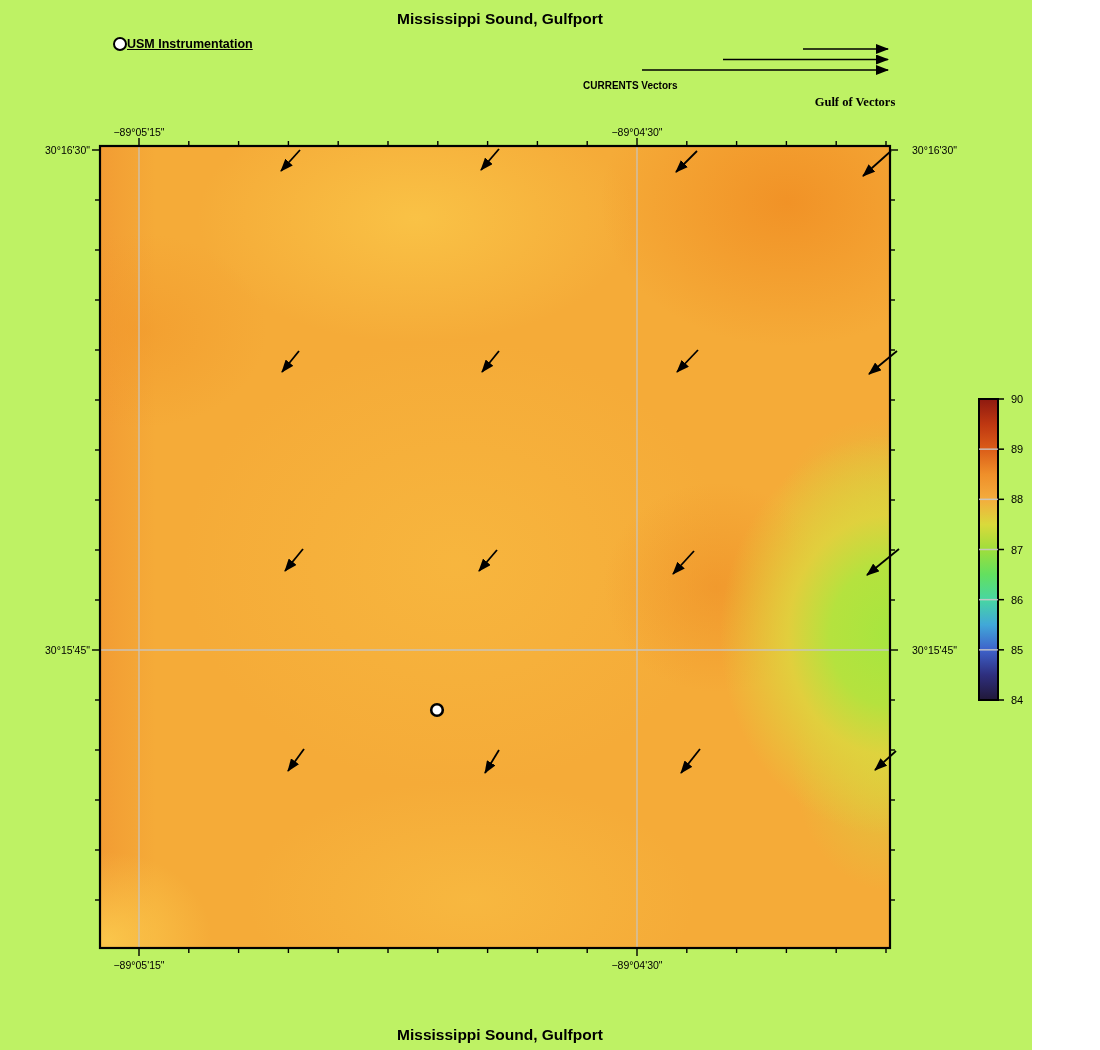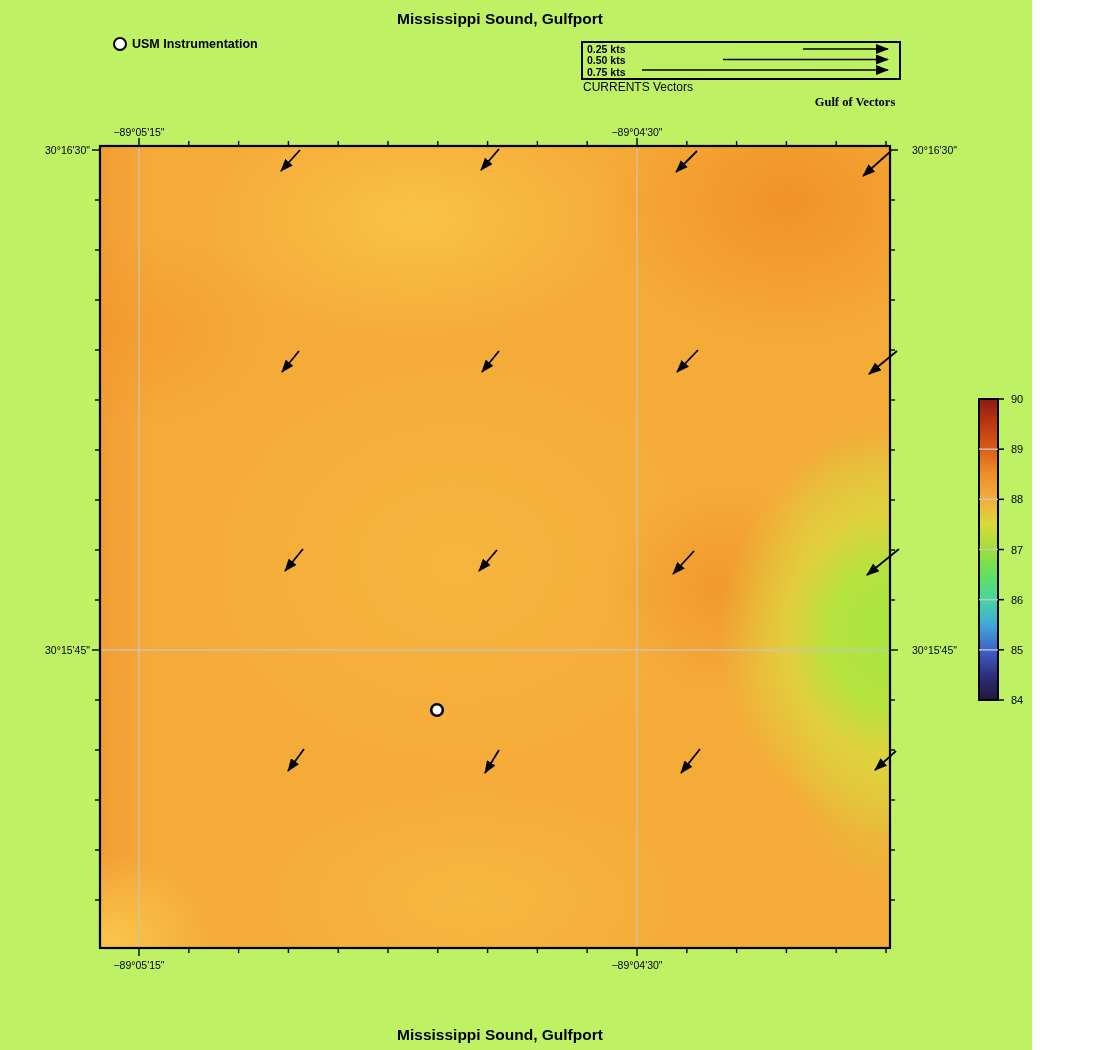--- a/index.html
+++ b/index.html
@@ -5,27 +5,27 @@
   html,body{margin:0;padding:0;background:#fff;}
   .page{position:relative;width:1032px;height:1050px;background:#bef264;overflow:hidden;
         font-family:"Liberation Sans",sans-serif;color:#000;}
   .abs{position:absolute;}
   .sans-bold{font-family:"Liberation Sans",sans-serif;font-weight:bold;}
   .serif-bold{font-family:"Liberation Serif",serif;font-weight:bold;}
   #top-title{left:100px;top:10px;width:800px;text-align:center;font-size:15.5px;}
   #bottom-title{left:100px;top:1026px;width:800px;text-align:center;font-size:15.5px;}
   #subtitle{left:100px;top:99px;width:800px;text-align:center;font-size:17px;}
   #gulf-label{left:795px;top:95px;width:120px;text-align:center;font-size:12.5px;}
-  #usm-legend{left:113px;top:37px;display:flex;align-items:center;gap:5px;}
+  #usm-legend{left:113px;top:37px;display:flex;align-items:center;text-decoration:underline;}
   #usm-legend .dot{width:10px;height:10px;border:2.6px solid #000;border-radius:50%;background:#fff;}
   #usm-legend .lbl{font-size:12.5px;font-weight:bold;}
   #vector-legend-box{left:581px;top:41px;width:312px;height:34px;border:2px solid #000;
         padding:1px 0 0 4px;}
   #vector-legend-box .row{font-size:10.5px;font-weight:bold;line-height:11.3px;white-space:nowrap;}
-  #vector-caption{left:583px;top:80px;font-size:12px;font-weight:normal;}
+  #vector-caption{left:583px;top:80px;font-size:10px;font-weight:bold;}
   
   #map-canvas{left:100px;top:146px;width:790px;height:802px;
     background:
       radial-gradient(170px 200px at 100% 61%, #a7e63f 0%, #b5e23e 35%, rgba(222,213,62,0.85) 60%, rgba(246,178,60,0) 100%),
       radial-gradient(130px 170px at 100% 77%, rgba(214,210,62,0.75) 0%, rgba(246,178,60,0) 75%),
       radial-gradient(150px 120px at 100% 45%, rgba(205,214,64,0.5) 0%, rgba(246,178,60,0) 75%),
       radial-gradient(260px 200px at 87% 7%, rgba(240,140,34,0.8) 0%, rgba(240,145,40,0) 72%),
       radial-gradient(150px 140px at 78% 55%, rgba(238,142,38,0.6) 0%, rgba(238,142,38,0) 75%),
       radial-gradient(170px 130px at 5% 23%, rgba(241,150,42,0.55) 0%, rgba(241,150,42,0) 75%),
       radial-gradient(280px 160px at 40% 9%, rgba(250,198,72,0.85) 0%, rgba(250,198,72,0) 78%),
@@ -42,25 +42,20 @@
 
 <div class="page">
 
   <div id="top-title" class="abs sans-bold">Mississippi Sound, Gulfport</div>
 
   <div id="usm-legend" class="abs">
     <span class="dot"></span>
     <span class="lbl">USM Instrumentation</span>
   </div>
 
-  <div id="vector-legend-box" class="abs">
-    <div class="row">0.25 kts</div>
-    <div class="row">0.50 kts</div>
-    <div class="row">0.75 kts</div>
-  </div>
   <div id="vector-caption" class="abs">CURRENTS Vectors</div>
 
   <div id="gulf-label" class="abs serif-bold">Gulf of Vectors</div>
 
 
   <div id="map-canvas" class="abs"></div>
 
   <svg id="overlay" class="abs" width="1100" height="1050" viewBox="0 0 1100 1050">
       <defs>
         <marker id="ah" markerUnits="userSpaceOnUse" markerWidth="14" markerHeight="10" refX="12" refY="5" orient="auto">

